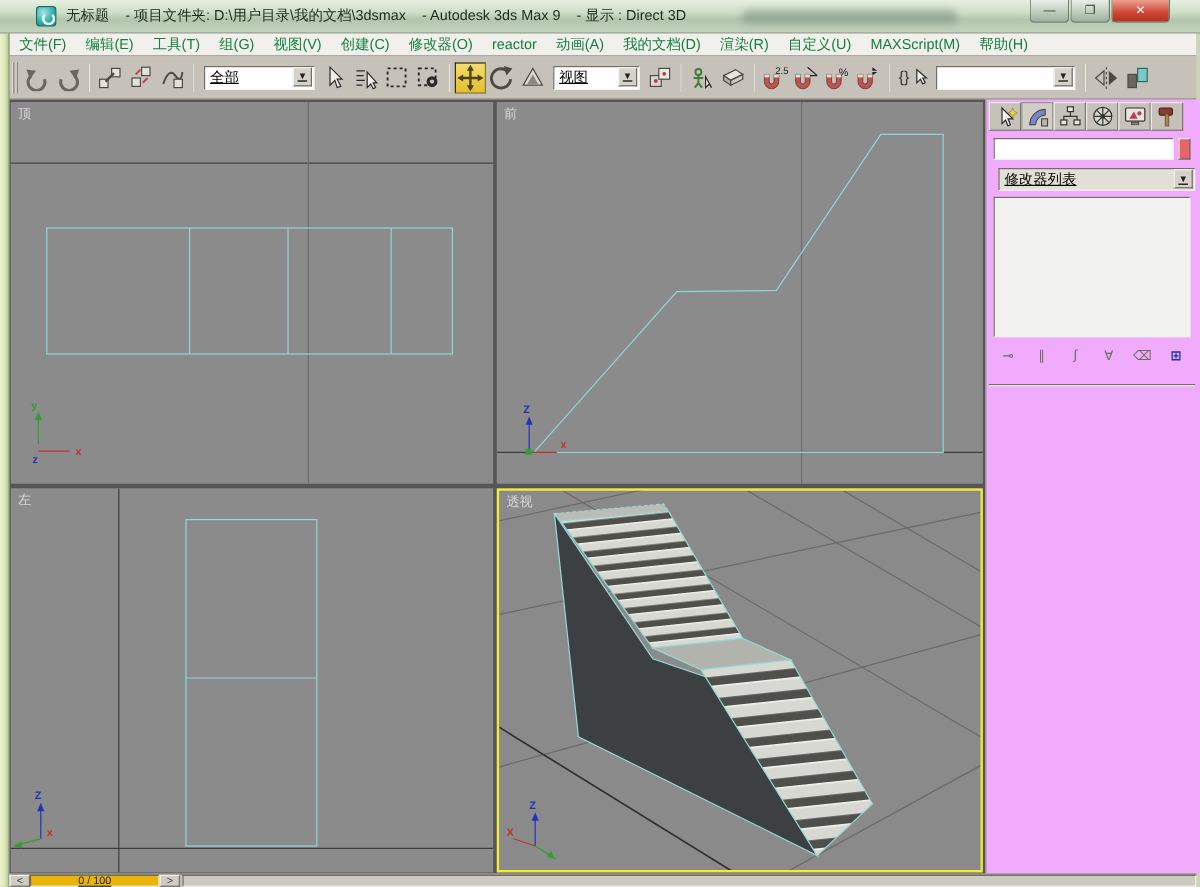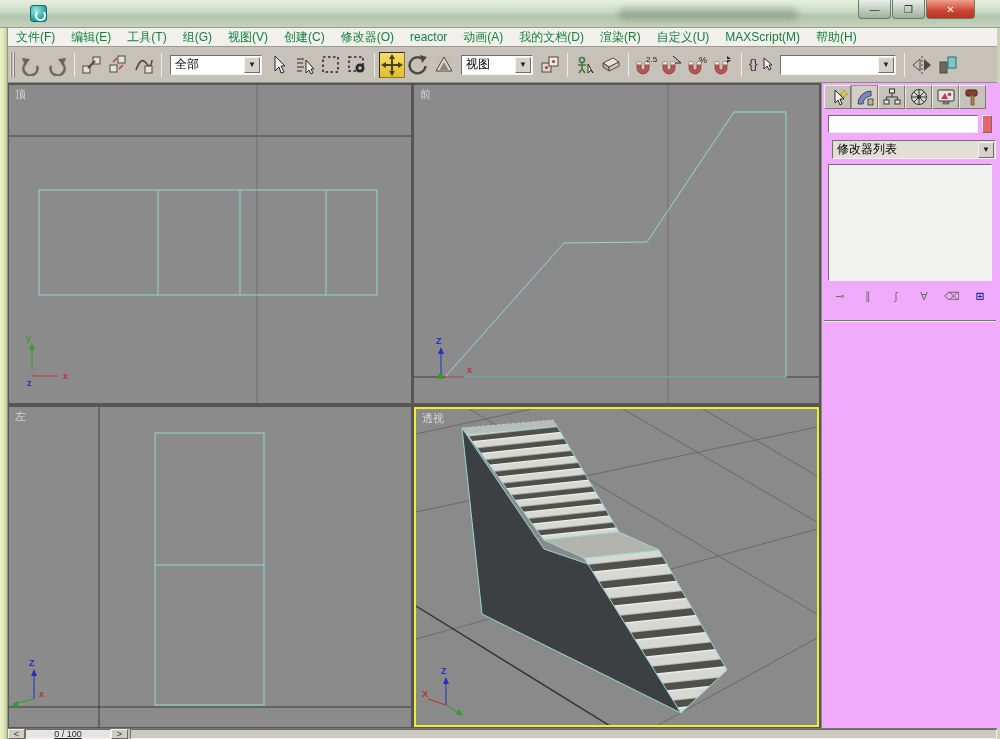--- a/index.html
+++ b/index.html
@@ -31,21 +31,21 @@
   #toolbar { left:8px; top:47px; width:989px; height:36px; background:#c6c2b9;
     border-bottom:1px solid #8e8b83; display:flex; align-items:center; }
   .grip { width:5px; height:26px; margin:0 3px 0 2px;
     border-left:2px ridge #dedbd2; border-right:2px ridge #dedbd2; }
   .tbtn { width:26px; height:26px; display:flex; align-items:center; justify-content:center;
     border:1px solid transparent; }
   .tbtn.active { background:linear-gradient(#f4dd6a,#e3bf2e); border-color:#8a7a20;
     border-style:inset; }
   .tsep { width:1px; height:24px; background:#918e86; border-right:1px solid #eceae4; margin:0 4px; }
   .dd { height:20px; background:#fff; border:1px solid; border-color:#716f68 #f4f2ec #f4f2ec #716f68;
-    display:flex; align-items:center; font-size:12px; color:#000; margin:0 4px; }
+    display:flex; align-items:flex-start; font-size:12px; color:#000; margin:0 4px;text-decoration:underline; }
   .dd .val { flex:1; padding:0 4px; overflow:hidden; white-space:nowrap; }
   .dd .arrow { width:16px; height:16px; margin-right:1px; background:#d6d2c9;
     border:1px solid; border-color:#f4f2ec #6f6d66 #6f6d66 #f4f2ec;
     font-size:8px; display:flex; align-items:center; justify-content:center; color:#222; }
   
   #green-edge { left:0; top:28px; width:8px; height:711px;
     background:linear-gradient(90deg,#eef2cf,#dbe7b4 60%,#b9c79a); border-right:1px solid #8e9a78; }
   #right-edge { left:997px; top:28px; width:3px; height:711px; background:#c9d4b8; }
   #vp-frame { left:8px; top:83px; width:813px; height:645px; background:#565656; }
   .vp { position:absolute; background:#8b8b8b; }
@@ -77,30 +77,31 @@
   .sbtn { width:24px; height:18px; display:flex; align-items:center; justify-content:center;
     font-size:11px; color:#6e6b62; border:1px solid transparent; }
   .sbtn.blue { color:#2233aa; font-weight:bold; }
   #panel-sep { position:absolute; left:2px; top:237px; width:172px; height:2px;
     border-top:1px solid #76736b; border-bottom:1px solid #eceae4; }
   
   #trackbar { left:8px; top:728px; width:989px; height:11px; background:#c6c2b9;
     border-top:1px solid #76736b; display:flex; align-items:stretch; font-size:9px; }
   .tb-btn { width:17px; border:1px solid; border-color:#f4f2ec #6f6d66 #6f6d66 #f4f2ec;
     background:#cfccc3; display:flex; align-items:center; justify-content:center; color:#333; }
-  #tb-frame { width:86px; border:1px solid; border-color:#6f6d66 #f4f2ec #f4f2ec #6f6d66;
-    background:#e5e5e5; display:flex; align-items:center; justify-content:center; color:#222;text-decoration:underline; }
+  #tb-frame { width:108px; border:1px solid; border-color:#6f6d66 #f4f2ec #f4f2ec #6f6d66;
+    background:#eab308; display:flex; align-items:center; justify-content:center; color:#222;text-decoration:underline; }
   #tb-rest { flex:1; margin-left:2px; border:1px solid; border-color:#6f6d66 #f4f2ec #f4f2ec #6f6d66;
     background:#ccc9c0; }
 </style>
 </head>
 <body>
 
 <div class="abs" id="titlebar">
   <div id="app-icon"></div>
+  <span id="title-text">无标题    - 项目文件夹: D:\用户目录\我的文档\3dsmax    - Autodesk 3ds Max 9    - 显示 : Direct 3D</span>
   <div class="smudge abs" style="left:618px;top:8px;width:180px"></div>
   <div id="win-buttons">
     <div class="winbtn">—</div>
     <div class="winbtn">❐</div>
     <div class="winbtn close">✕</div>
   </div>
 </div>
 
 <div class="abs" id="menubar">
   <div class="menu-item">文件(F)</div>

